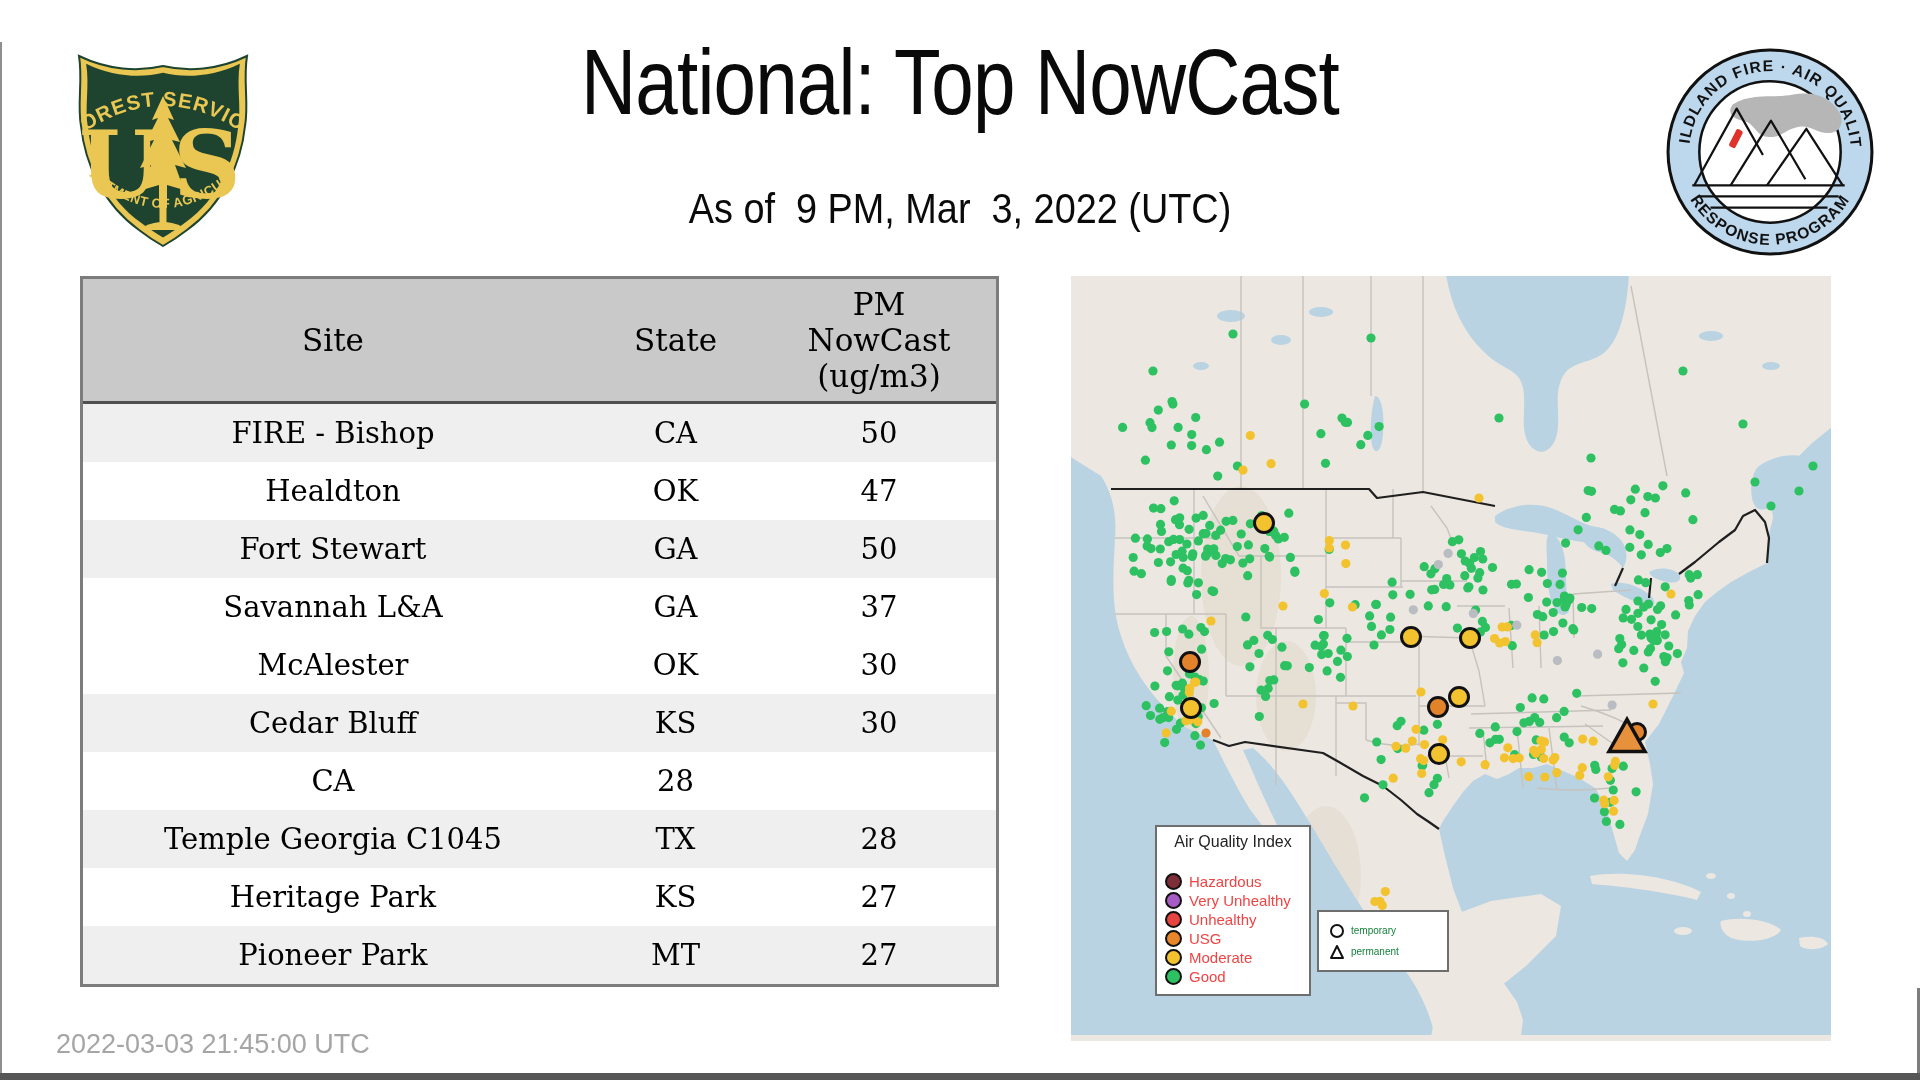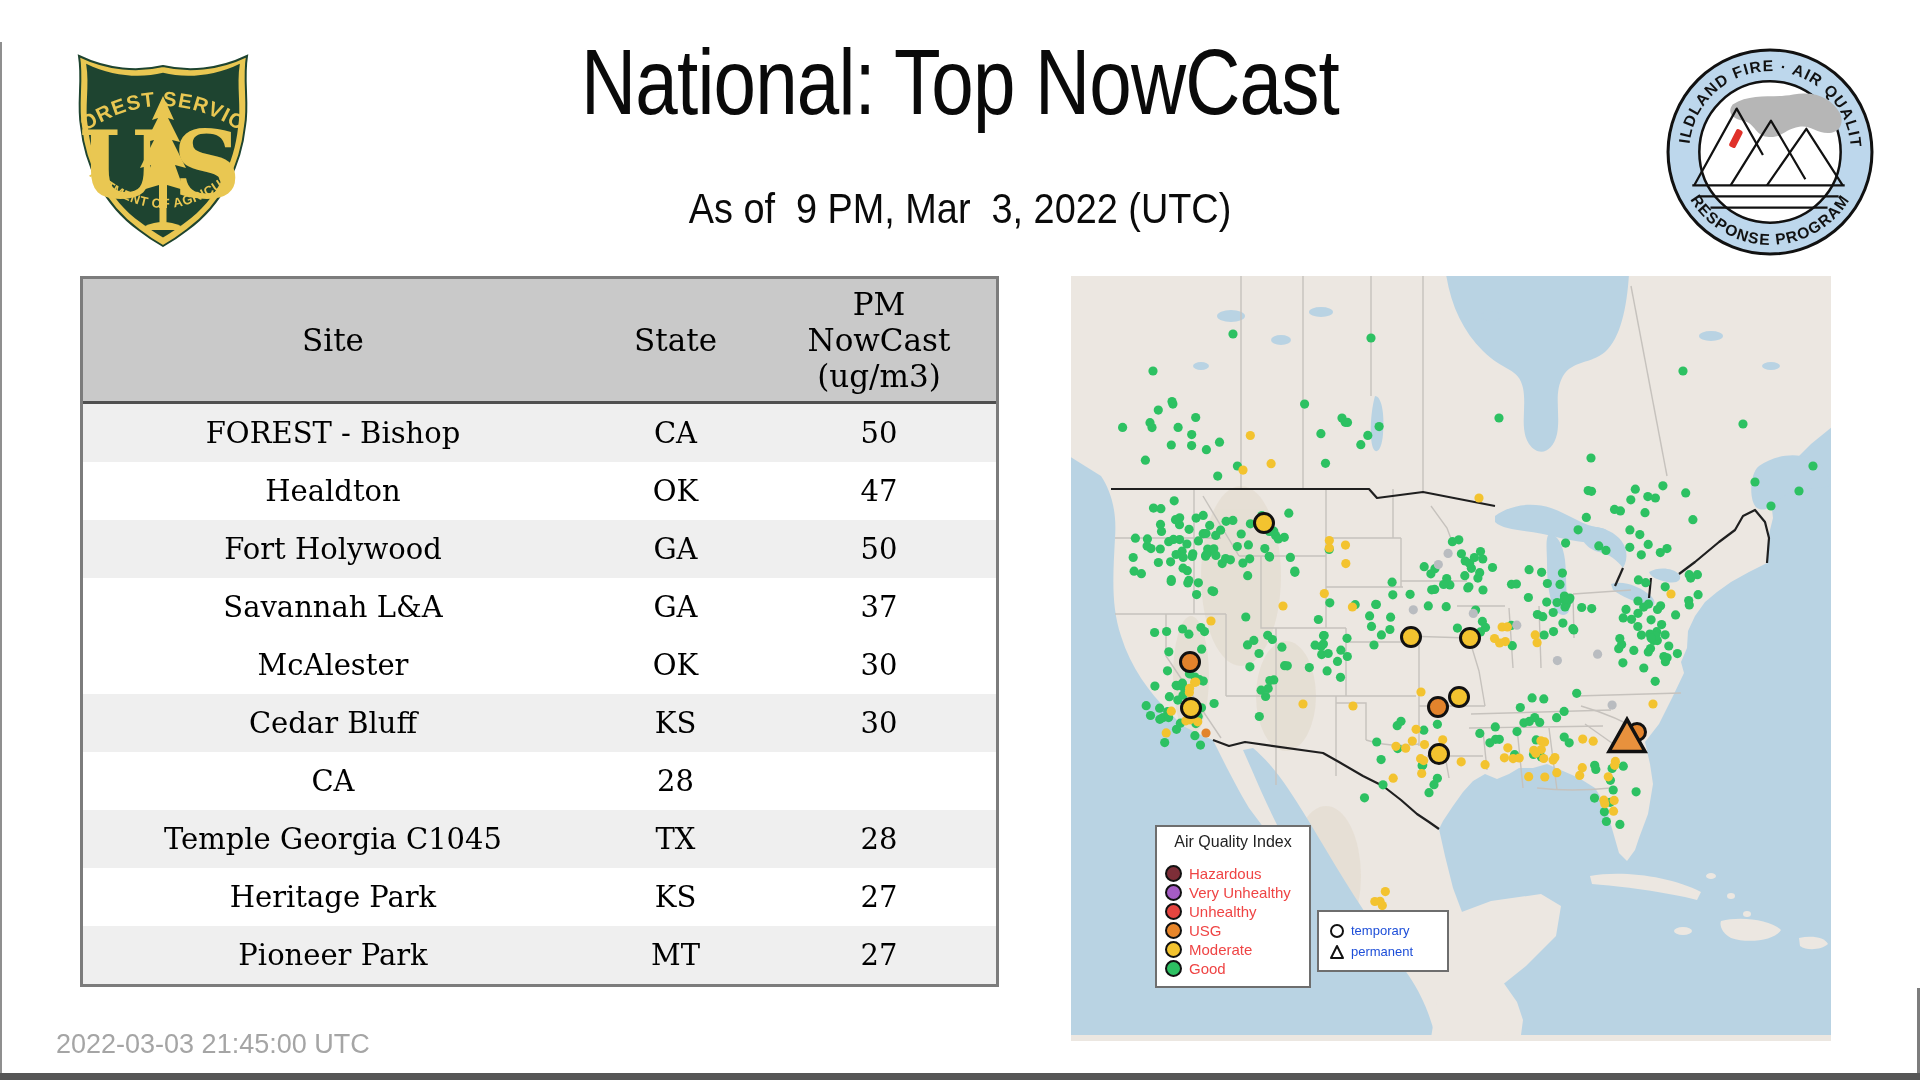--- a/index.html
+++ b/index.html
@@ -20,28 +20,28 @@
   .trow{display:grid;grid-template-columns:500px 185px 222px;height:58px;align-items:center;}
   .trow.odd{background:#efefef;}
   .trow.even{background:#ffffff;}
   .td{text-align:center;font-size:29px;color:#000;}
   
   #map-area{left:1071px;top:276px;width:760px;height:765px;}
   #map-svg{position:absolute;left:0;top:0;}
   .legend-box{position:absolute;background:#fff;border:2px solid #6e6e6e;z-index:3;
     font-family:"Liberation Sans",sans-serif;}
   #aqi-legend{left:84px;top:549px;width:136px;padding:6px 8px 8px 8px;}
-  #aqi-legend .lg-title{font-size:16px;color:#222;text-align:center;margin-bottom:13px;}
+  #aqi-legend .lg-title{font-size:16px;color:#222;text-align:center;margin-bottom:21px;}
   .lg-row{display:flex;align-items:center;height:19px;}
   .lg-swatch{width:13px;height:13px;border-radius:50%;border:2px solid #111;margin-right:7px;flex:0 0 auto;}
   .lg-label{font-size:15px;color:#ef4444;white-space:nowrap;}
   #marker-legend{left:246px;top:634px;width:110px;padding:8px 8px 8px 10px;}
   .mk-row{display:flex;align-items:center;height:21px;}
   .mk-icon{width:16px;margin-right:6px;flex:0 0 auto;display:flex;align-items:center;}
-  .mk-label{font-size:13px;color:#1d4ed8;white-space:nowrap;}
+  .mk-label{font-size:10px;color:#15803d;white-space:nowrap;}
   
   #edge-left{left:0;top:42px;width:2px;height:1038px;background:#8f8f8f;}
   #edge-right{left:1917px;top:988px;width:3px;height:92px;background:#7d7d7d;}
   #bottom-bar{left:0;top:1073px;width:1920px;height:7px;background:#565656;}
 </style>
 </head>
 <body>
 
 <svg class="abs" id="fs-logo" style="left:58px;top:46px;" width="210" height="205" viewBox="0 0 200 205">
   <path fill="#e9c752" stroke="#1e4430" stroke-width="2" d="M16,10 C45,24 75,26 100,20 C125,26 155,24 184,10 C180,34 186,58 182,80 C178,118 160,158 124,184 C115,191 107,196 100,200 C93,196 85,191 76,184 C40,158 22,118 18,80 C14,58 20,34 16,10 Z"></path>
@@ -94,31 +94,31 @@
     <div class="th">Site</div>
     <div class="th">State</div>
     <div class="th">
       <div>PM</div>
       <div>NowCast</div>
       <div>(ug/m3)</div>
     </div>
   </div>
   <div id="table-body">
       <div class="trow odd">
-        <div class="td">FOREST - Bishop</div>
+        <div class="td">FIRE - Bishop</div>
         <div class="td">CA</div>
         <div class="td">50</div>
       </div>
       <div class="trow even">
         <div class="td">Healdton</div>
         <div class="td">OK</div>
         <div class="td">47</div>
       </div>
       <div class="trow odd">
-        <div class="td">Fort Holywood</div>
+        <div class="td">Fort Stewart</div>
         <div class="td">GA</div>
         <div class="td">50</div>
       </div>
       <div class="trow even">
         <div class="td">Savannah L&amp;A</div>
         <div class="td">GA</div>
         <div class="td">37</div>
       </div>
       <div class="trow even">
         <div class="td">McAlester</div>

